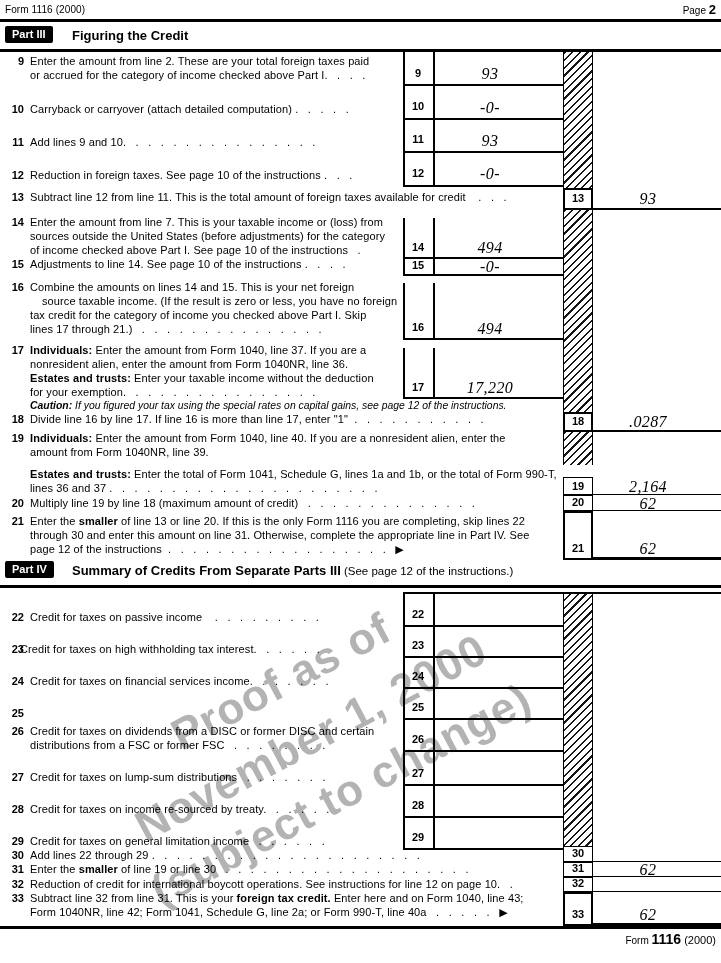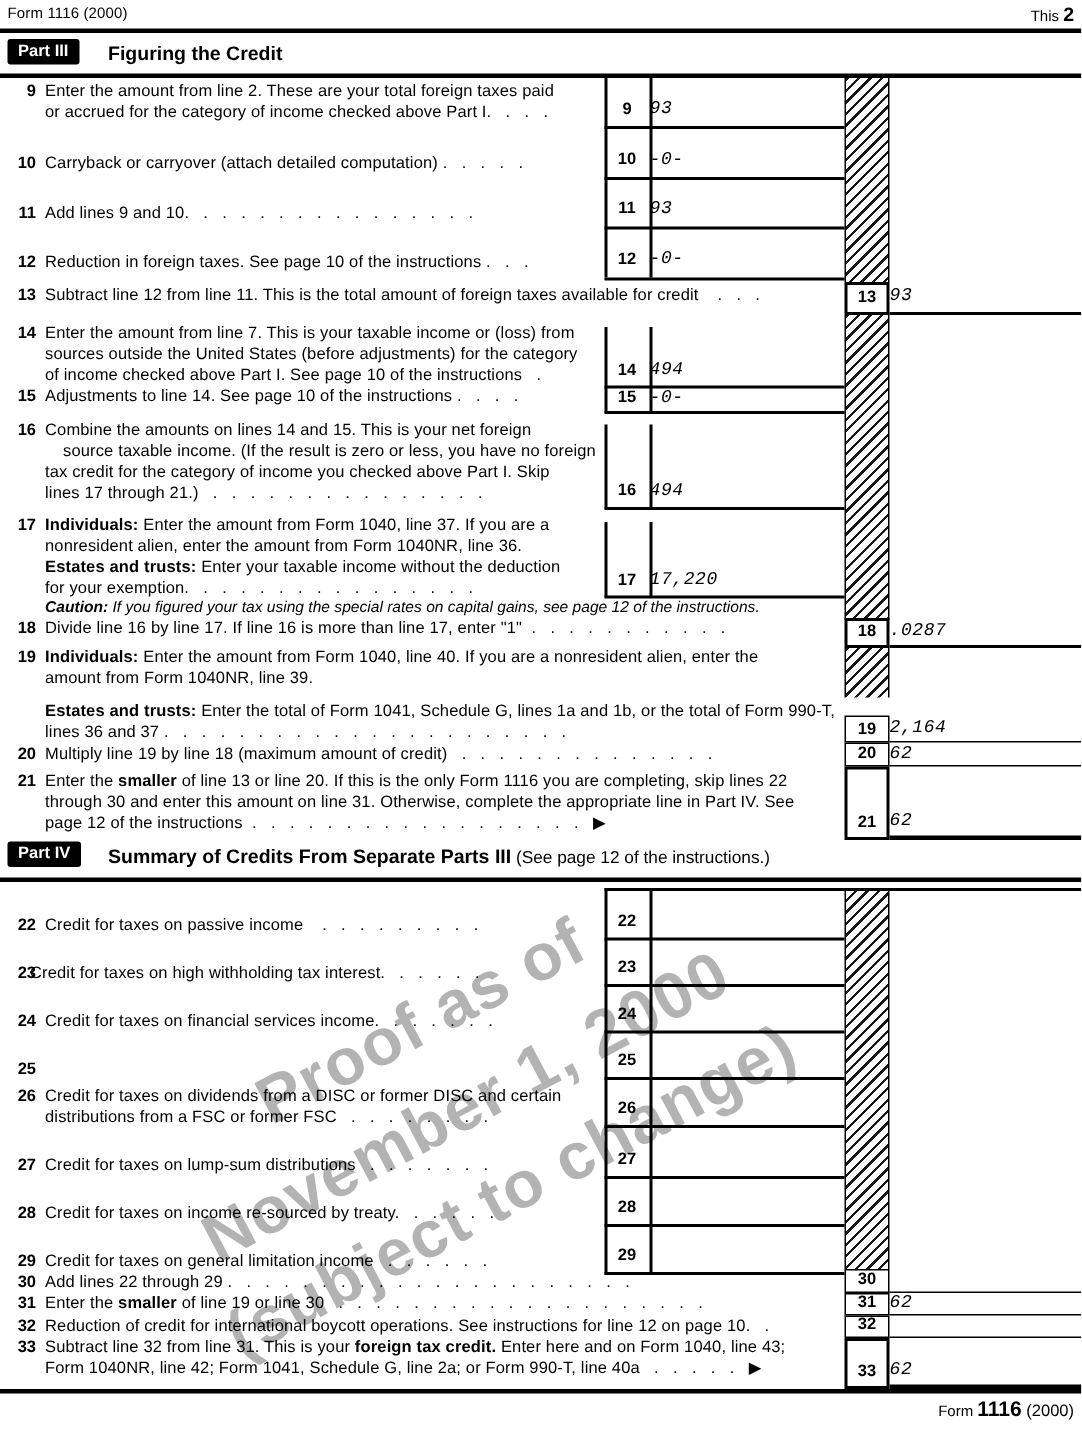--- a/index.html
+++ b/index.html
@@ -3,22 +3,22 @@
 <meta charset="utf-8">
 <style>
   html,body{margin:0;padding:0;background:#fff}
   *{box-sizing:border-box}
   .page{position:relative;width:721px;height:963px;background:#fff;overflow:hidden;
         font-family:"Liberation Sans",sans-serif;color:#000}
   .t{position:absolute;font-size:11px;line-height:13px;white-space:pre;letter-spacing:.1px}
   .sm{font-size:10px}
   .n{position:absolute;width:22px;text-align:right;font-weight:700;font-size:11px;white-space:pre}
   .cn{position:absolute;width:30px;text-align:center;font-weight:700;font-size:11px}
-  .v{position:absolute;text-align:left;font-family:Liberation Mono, monospace;font-style:italic;
-     font-size:12px;white-space:pre;letter-spacing:.4px}
+  .v{position:absolute;text-align:center;font-family:Liberation Serif, serif;font-style:italic;
+     font-size:16px;white-space:pre;letter-spacing:.4px}
   .b{font-weight:700}
   .i{font-style:italic}
   .lh{position:absolute;background:#000;height:1.6px}
   .lv{position:absolute;background:#000;width:1.6px}
   .box{position:absolute;left:563px;width:30px;border:2px solid #000;background:transparent}
   .hatch{position:absolute;left:563px;width:30px;border-left:1.8px solid #000;border-right:1.8px solid #000;
          background:repeating-linear-gradient(135deg,#161616 0 1.6px,#fff 1.6px 5.4px)}
   .badge{position:absolute;background:#000;color:#fff;font-weight:700;font-size:11px;
          padding:2px 7px 3px;border-radius:2px;white-space:pre}
   .title{position:absolute;font-weight:700;font-size:13px;white-space:pre}
@@ -35,21 +35,21 @@
 
 <div class="page">
 
   <div class="wm">
     <div>Proof as of</div>
     <div>November 1, 2000</div>
     <div>(subject to change)</div>
   </div>
 
   <div class="t sm" style="left:5px;top:3px">Form 1116 (2000)</div>
-  <div class="hdr-r"><span>This </span><span class="b" style="font-size:13px">2</span></div>
+  <div class="hdr-r"><span>Page </span><span class="b" style="font-size:13px">2</span></div>
   <div class="lh" style="left:0;top:19px;width:721px;height:2.6px"></div>
 
   <div class="badge" style="left:5px;top:26px">Part III</div>
   <div class="title" style="left:72px;top:28px">Figuring the Credit</div>
   <div class="lh" style="left:0;top:49px;width:721px;height:2.6px"></div>
 
   <div class="hatch" style="top:52px;height:136px"></div>
   <div class="hatch" style="top:210px;height:203px"></div>
   <div class="hatch" style="top:432px;height:33px"></div>
   <div class="hatch" style="top:592px;height:254px"></div>

